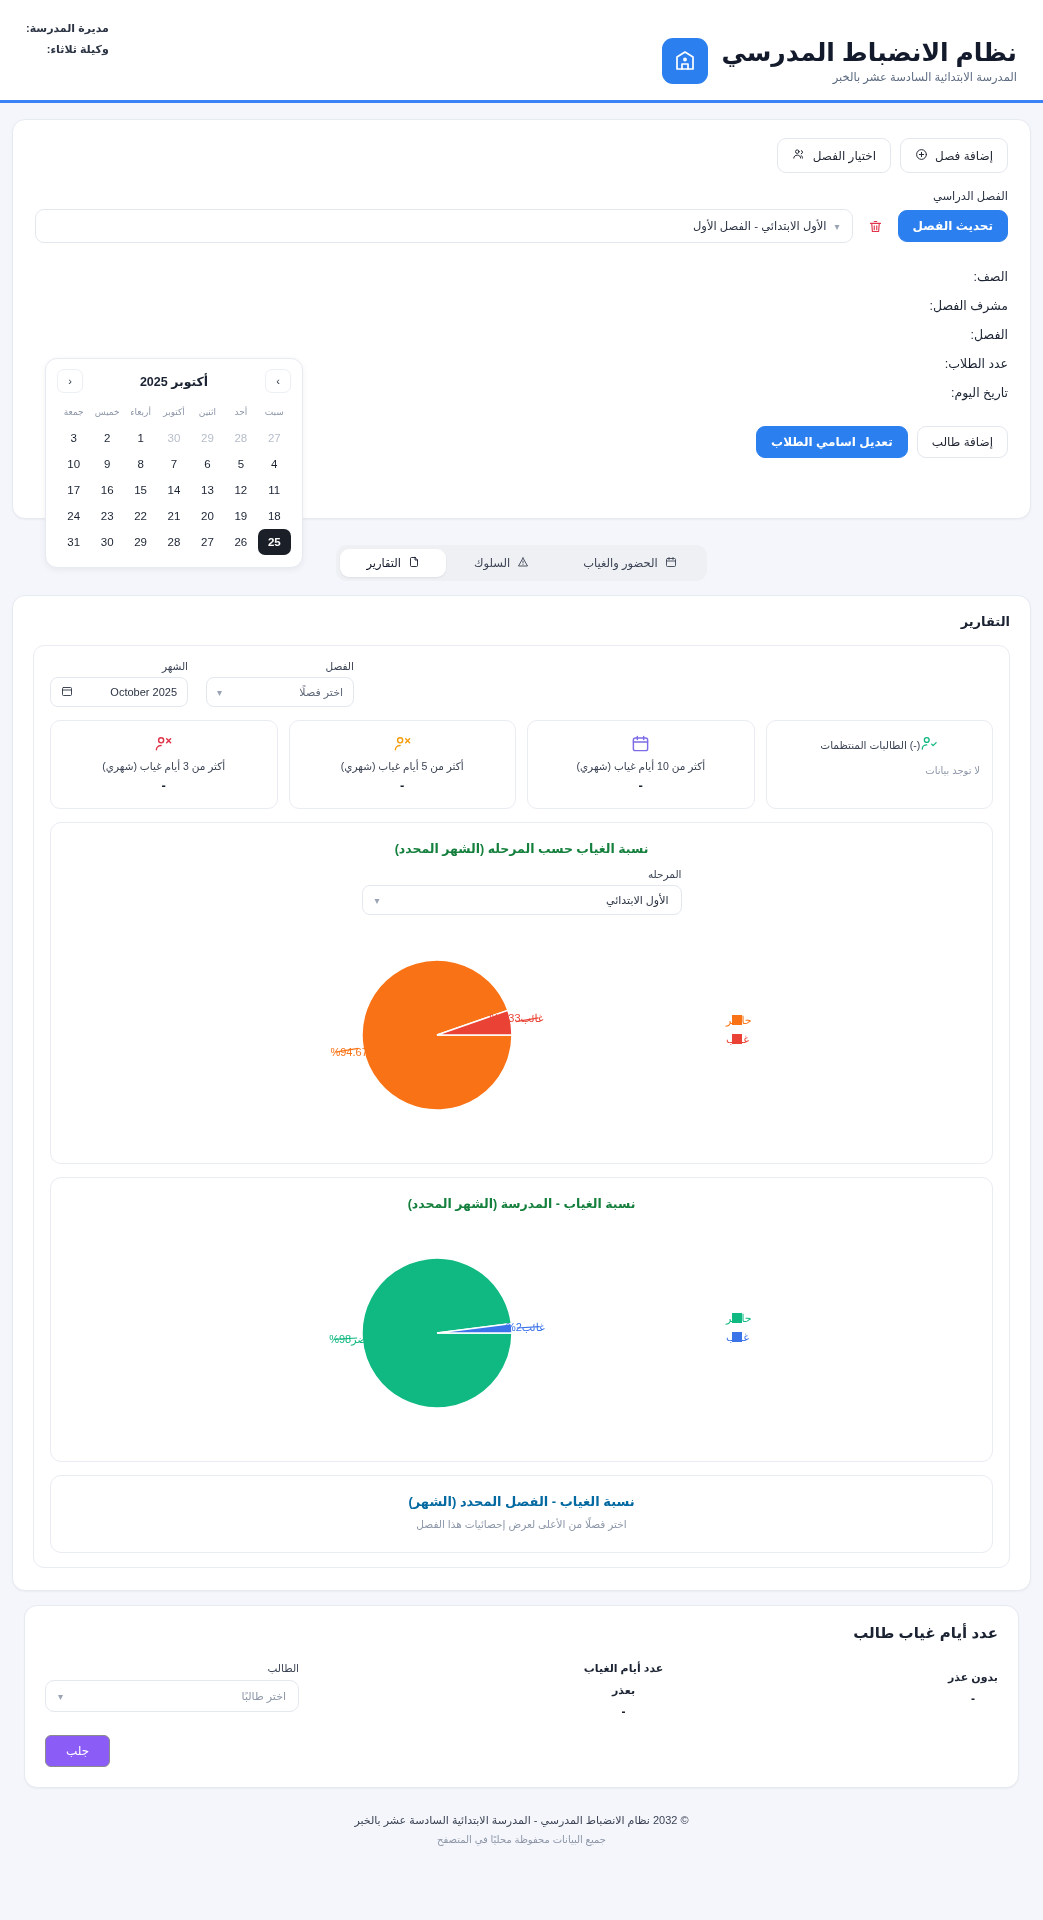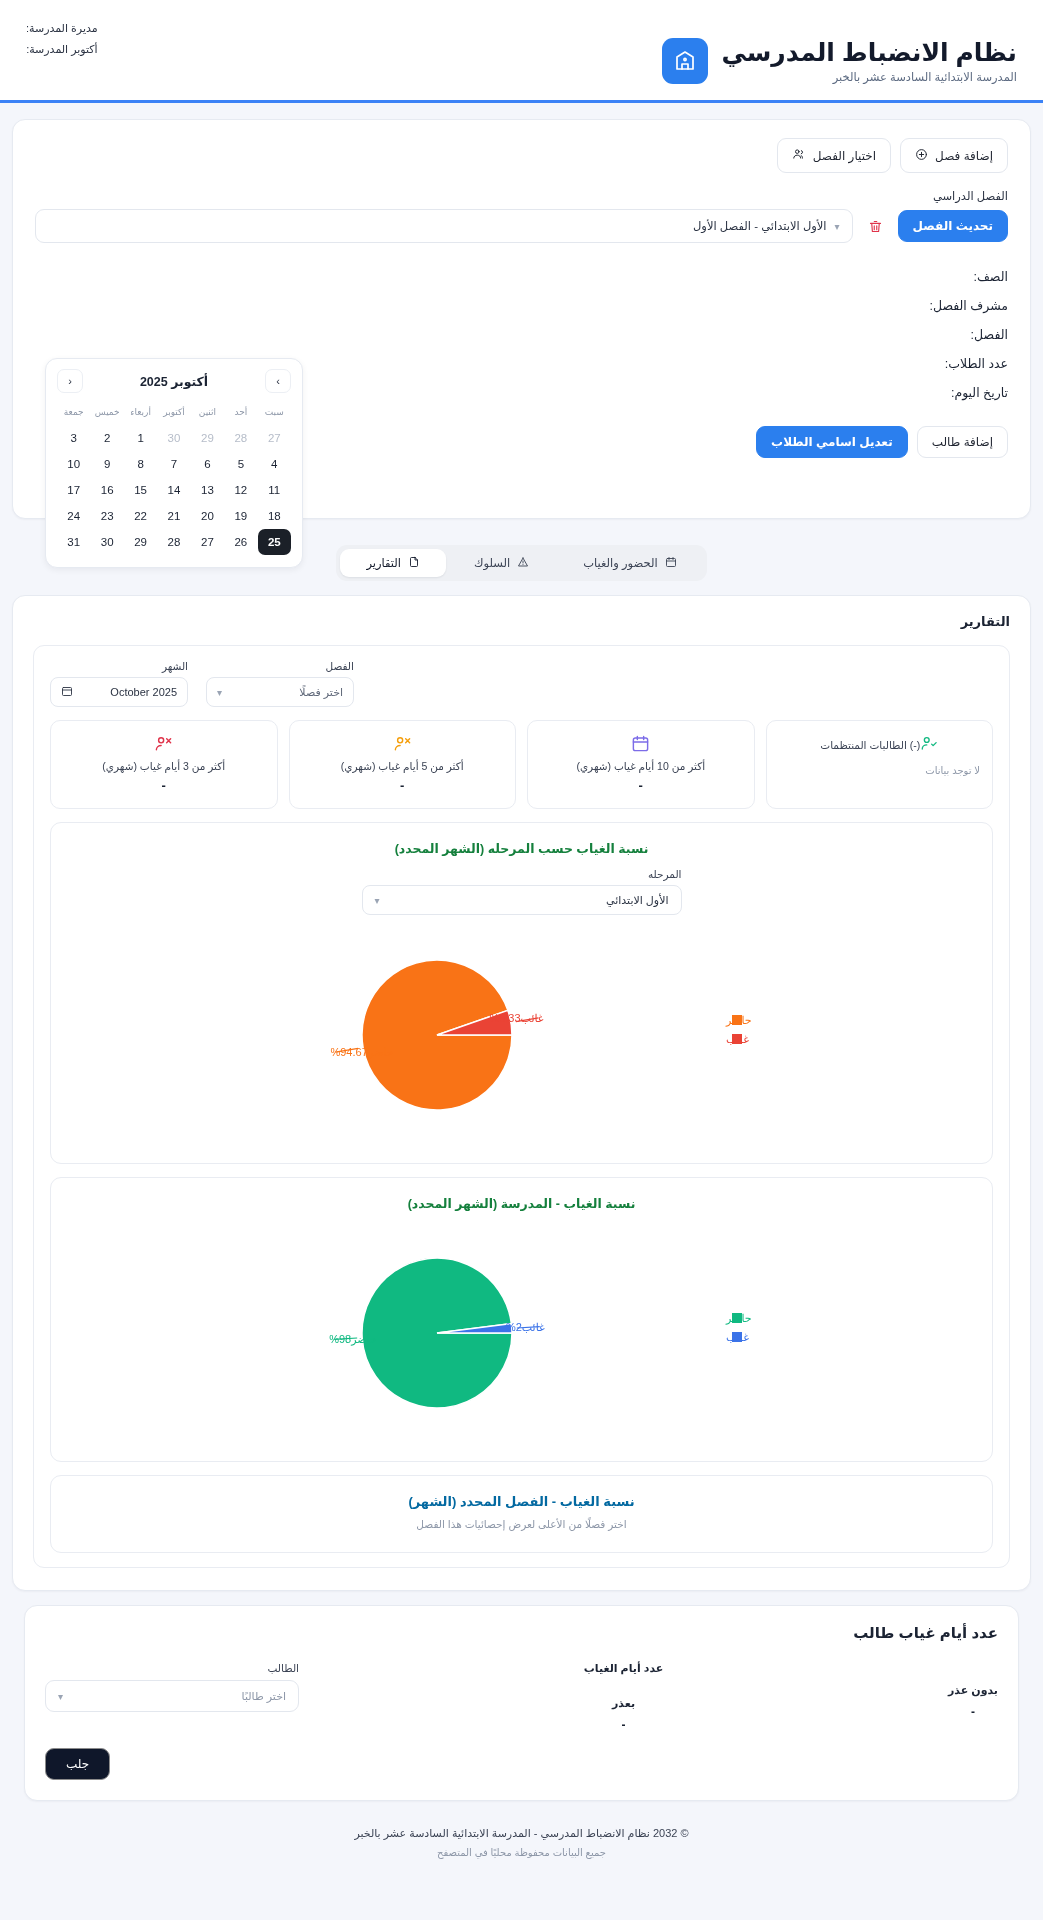--- a/index.html
+++ b/index.html
@@ -22,41 +22,41 @@
   }
   .brand { display: flex; align-items: center; gap: 13px; margin-top: 24px; }
   .brand-logo {
     width: 46px; height: 46px; border-radius: 11px;
     background: #2b7fee; display: flex; align-items: center; justify-content: center;
     flex: 0 0 auto;
   }
   .brand-text { text-align: right; }
   .brand-title { font-size: 25px; font-weight: bold; letter-spacing: -0.3px; color: #131a2b; line-height: 1.15; }
   .brand-sub { font-size: 11.5px; color: #5d6b82; margin-top: 3px; }
-  .header-meta { text-align: right; font-size: 11px; color: #2b3343; line-height: 1.9; padding-top: 4px; }
+  .header-meta { text-align: right; font-size: 11px; color: #2b3343; line-height: 1.9; padding-top: 4px; font-weight: bold; }
 
   
   .wrap { padding: 16px 12px 0 12px; }
   .card {
     background: #ffffff;
     border: 1px solid #e6eaf1;
     border-radius: 13px;
     box-shadow: 0 1px 2px rgba(16,24,40,.04);
   }
   .panel-top { padding: 18px 22px 22px 22px; position: relative; min-height: 400px; }
 
   .top-btn-row { display: flex; justify-content: flex-start; gap: 9px; }
   .btn {
     font-family: inherit; font-size: 12px; border-radius: 9px;
     border: 1px solid #e3e7ee; background: #fff; color: #1f2430;
     padding: 8px 14px; display: inline-flex; align-items: center; gap: 7px;
     cursor: pointer; white-space: nowrap;
   }
   .btn-primary { background: #2b7fee; border-color: #2b7fee; color: #fff; font-weight: bold; }
-  .btn-grey { background: #0f172a; border-color: #8b8b8b; color: #fff; padding: 8px 20px; }
+  .btn-grey { background: #8b5cf6; border-color: #8b8b8b; color: #fff; padding: 8px 20px; border-radius: 6px; }
 
   .field-label { font-size: 11.5px; color: #2b3343; margin: 16px 0 6px 0; text-align: right; }
   .select-row { display: flex; align-items: center; gap: 13px; }
   .select-box {
     flex: 1; height: 34px; border: 1px solid #e3e7ee; border-radius: 9px;
     background: #fff; display: flex; align-items: center; justify-content: flex-start;
     padding: 0 12px; font-size: 11.5px; color: #2b3343; gap: 8px;
   }
   .chev { color: #9aa4b4; font-size: 10px; }
   .icon-btn { background: none; border: none; cursor: pointer; padding: 2px; line-height: 0; }
@@ -143,21 +143,21 @@
 
   .empty-card { margin-top: 13px; text-align: center; padding: 18px 16px 22px 16px; }
   .empty-card .t { font-size: 13px; font-weight: bold; color: #0369a1; }
   .empty-card .s { font-size: 10.5px; color: #8d97a8; margin-top: 9px; }
 
   .student-card { margin: 14px 12px 0 12px; padding: 18px 20px 20px 20px; }
   .sc-title { font-size: 15px; font-weight: bold; text-align: right; color: #1b2333; }
   .sc-row { display: flex; align-items: flex-start; justify-content: space-between; margin-top: 20px; }
   .sc-col { text-align: center; }
   .sc-col .h { font-size: 11px; font-weight: bold; color: #1b2333; }
-  .sc-col .sub { font-size: 11px; font-weight: bold; color: #1b2333; margin-top: 22px; }
+  .sc-col .sub { font-size: 11px; font-weight: bold; color: #1b2333; margin-top: 9px; }
   .sc-col .v { font-size: 12px; font-weight: bold; color: #1b2333; margin-top: 8px; }
   .sc-select { text-align: right; }
   .sc-select .filter-label { font-size: 10.5px; margin-bottom: 6px; color: #3b4354; }
   .sc-ctl {
     width: 254px; height: 32px; border: 1px solid #e3e7ee; border-radius: 9px; background: #fff;
     display: flex; align-items: center; justify-content: space-between; padding: 0 12px;
     font-size: 11px; color: #8d97a8;
   }
   .fetch-row { margin-top: 16px; display: flex; justify-content: flex-end; }
 
@@ -178,21 +178,21 @@
     <div class="brand-logo">
       <svg width="24" height="24" viewBox="0 0 24 24" fill="none" stroke="#fff" stroke-width="1.7" stroke-linecap="round" stroke-linejoin="round">
         <path d="M12 3l8 5v12H4V8l8-5z"></path>
           <path d="M9 20v-5h6v5"></path>
           <circle cx="12" cy="10.5" r="1.1"></circle>
       </svg>
     </div>
   </div>
   <div class="header-meta">
     <div>مديرة المدرسة:</div>
-    <div>أكتوبر المدرسة:</div>
+    <div>وكيلة ثلاثاء:</div>
   </div>
 </header>
 
 <div class="wrap">
 
   <section class="card panel-top">
 
     <div class="top-btn-row">
       <button class="btn">
         <span>إضافة فصل</span>

